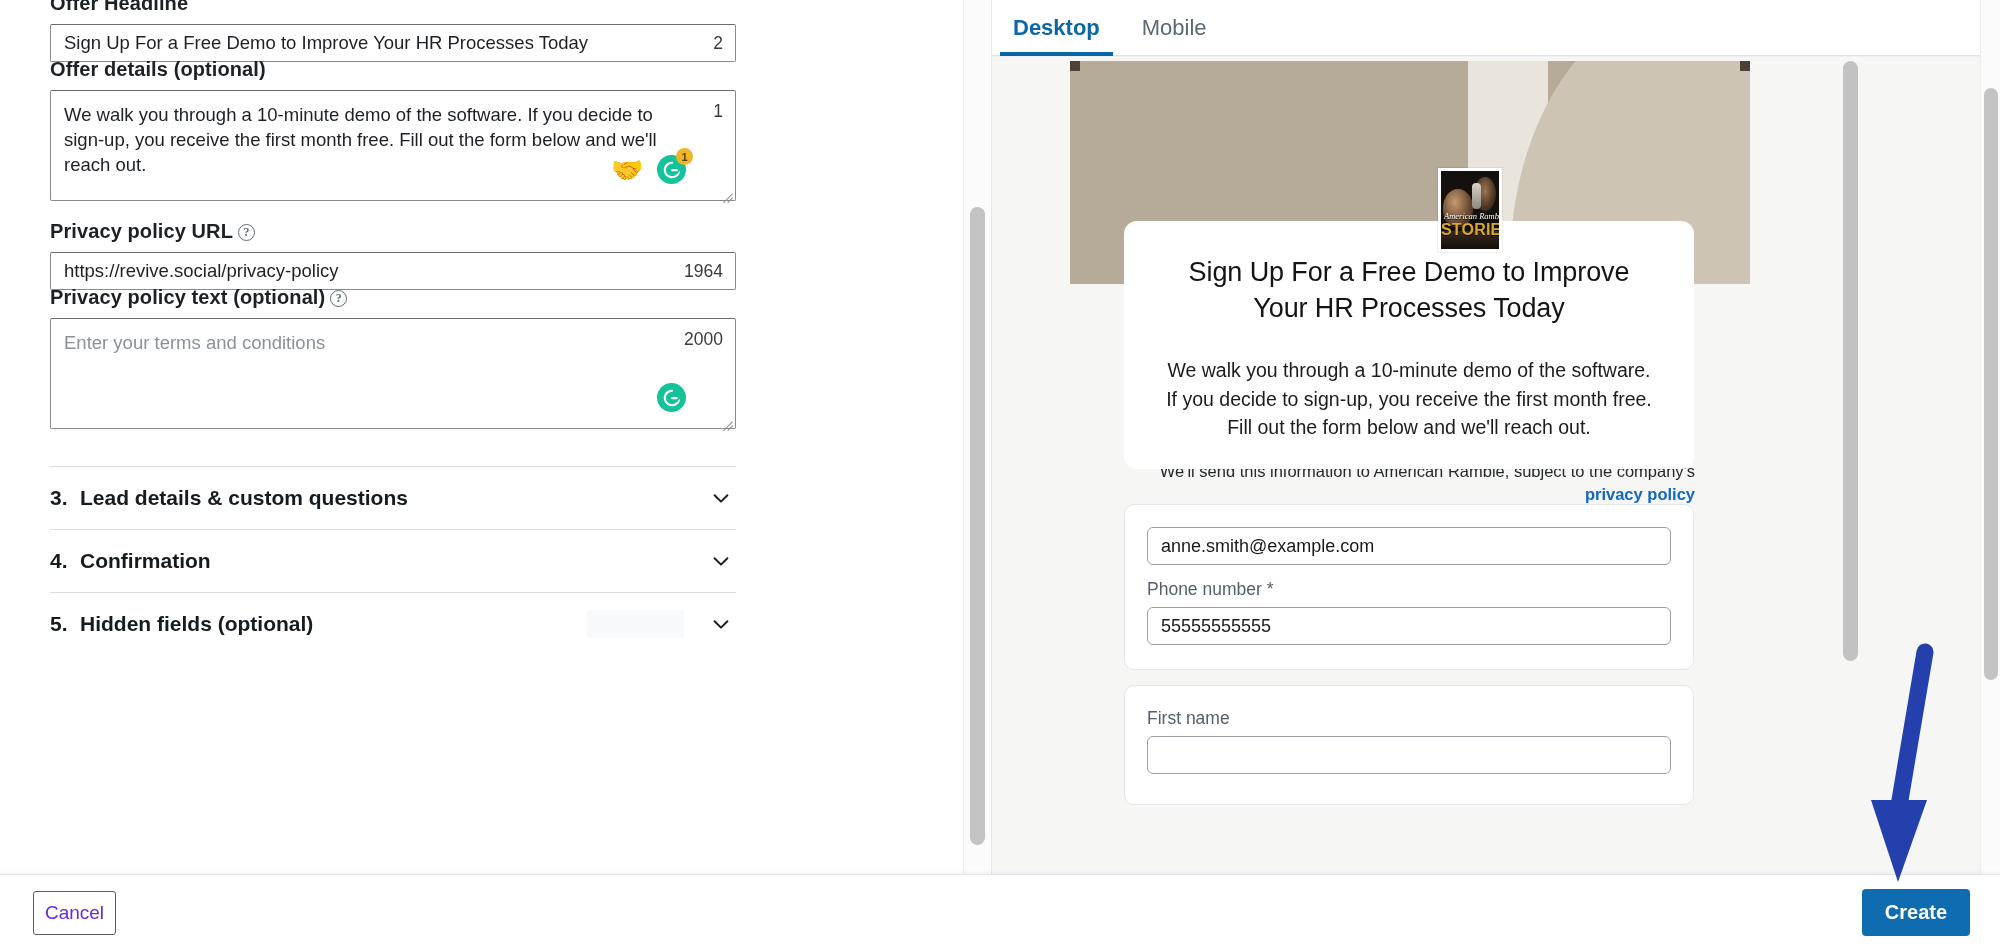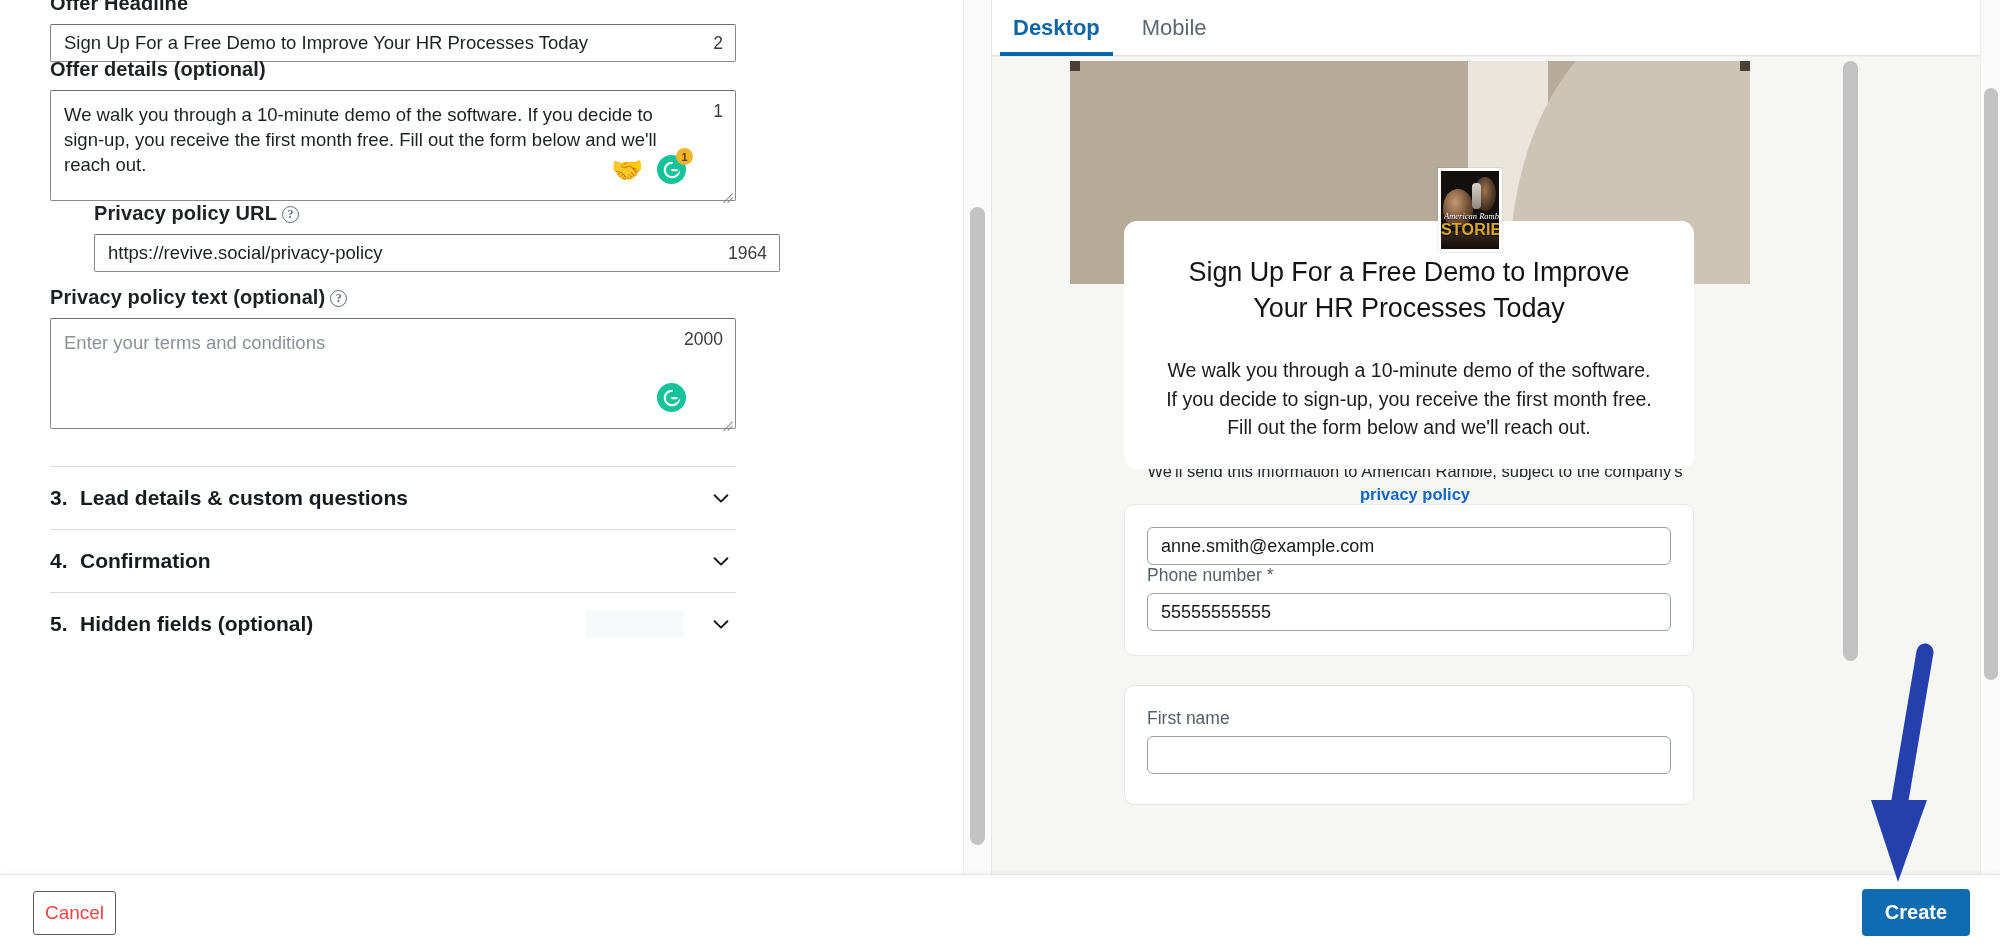--- a/index.html
+++ b/index.html
@@ -249,39 +249,39 @@
     font-weight: 400; letter-spacing: -.1px;
   }
   #card-body {
     margin-top: 30px;
     font-size: 19.5px; line-height: 1.45; color:#1c1c1c;
   }
 
   #legal {
     position:absolute; left: 143px; top: 403px; width: 560px;
     font-size: 16.5px; line-height: 1.38; color:#24292e;
-    text-align:center;
+    text-align:right;
   }
   #legal a { color:#1167c4; font-weight:700; text-decoration:none; }
 
   .pv-group {
     position:absolute; left: 132px; width: 570px;
     background:#fff; border:1px solid #e4e6e8; border-radius: 10px;
     padding: 22px 22px 24px;
   }
   #pv-group-1 { top: 447px; }
   #pv-group-2 { top: 628px; height: 120px; }
   .pv-label { font-size: 17.5px; color:#55606b; margin-bottom: 7px; }
   .pv-input {
     width: 100%; height: 38px;
     border:1px solid #9aa0a6; border-radius: 6px;
     font-size: 18px; color:#17191c; padding: 18px 13px;
     background:#fff; font-family:"Liberation Sans", sans-serif;
   }
-  .pv-field + .pv-field { }
+  .pv-field + .pv-field { margin-top: 14px; }
 
   
   #pv-scrollbar {
     position:absolute; left: 847px; top: 4px; width: 25px; height: 610px;
   }
   #pv-scroll-thumb {
     position:absolute; left: 4px; top: 0; width: 15px; height: 600px;
     border-radius: 8px; background: #c2c2c2;
   }
 
@@ -299,21 +299,21 @@
   #footer {
     position:absolute; left:0; top: 874px; width: 2000px; height: 77px;
     background:#fff;
     border-top: 1px solid #e2e4e7;
     box-shadow: 0 -1px 4px rgba(0,0,0,.05);
   }
   #btn-cancel {
     position:absolute; left: 33px; top: 16px;
     width: 83px; height: 44px;
     background:#fff; border:1px solid #5c5c5c; border-radius: 3px;
-    font-size: 19px; color:#ef4444; cursor:pointer;
+    font-size: 19px; color:#6d28d9; cursor:pointer;
     font-family:"Liberation Sans", sans-serif;
   }
   #btn-create {
     position:absolute; right: 30px; top: 14px;
     width: 108px; height: 47px;
     background:#0f6cb0; border: none; border-radius: 4px;
     color:#fff; font-size: 20px; font-weight:700; cursor:pointer;
     font-family:"Liberation Sans", sans-serif;
   }
 
@@ -354,21 +354,21 @@
                   <path d="M17.6 8.6l3.1 3.6-3.1 3.5" fill="none" stroke="#15c39a" stroke-width="2.2" stroke-linecap="round" stroke-linejoin="round"></path>
                 </svg>
               </span>
               <span class="gr-count">1</span>
             </span>
           </div>
           <span class="resize-grip"></span>
         </div>
       </div>
 
-      <div style="position:absolute; left:0; top:202px;margin-left:44px;">
+      <div style="position:absolute; left:0; top:220px;">
         <div class="field-label"><span>Privacy policy URL</span><span class="hint-icon">?</span></div>
         <div class="input-wrap">
           <input class="text-input" value="https://revive.social/privacy-policy" style="">
           <span class="counter">1964</span>
         </div>
       </div>
 
       <div style="position:absolute; left:0; top:286px;">
         <div class="field-label"><span>Privacy policy text (optional)</span><span class="hint-icon">?</span></div>
         <div class="input-wrap">

